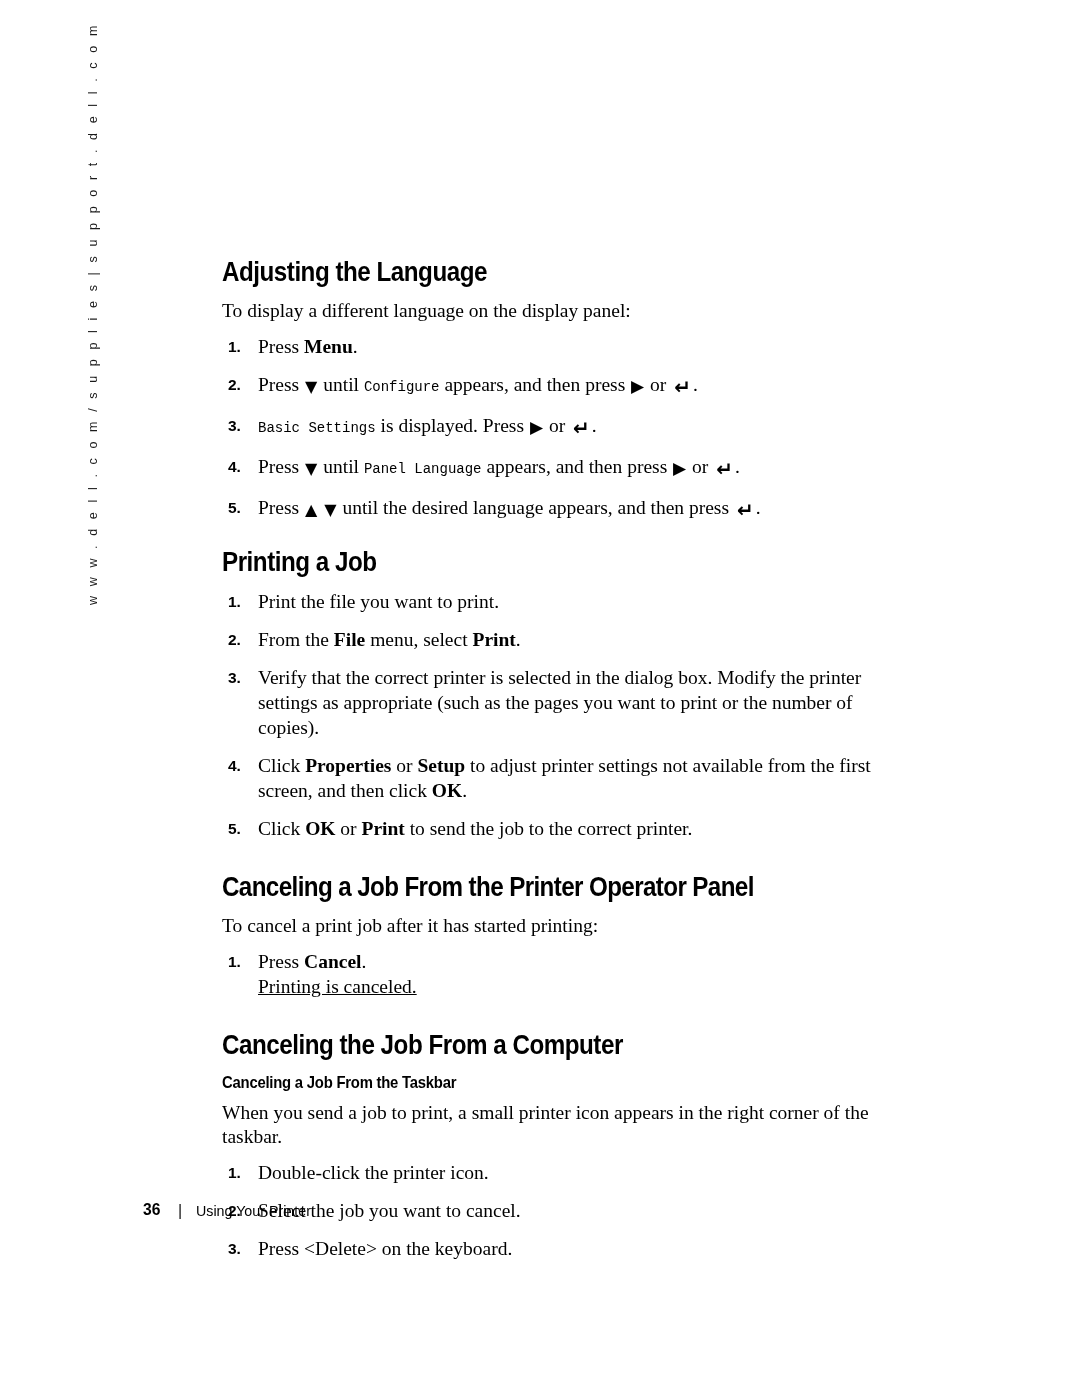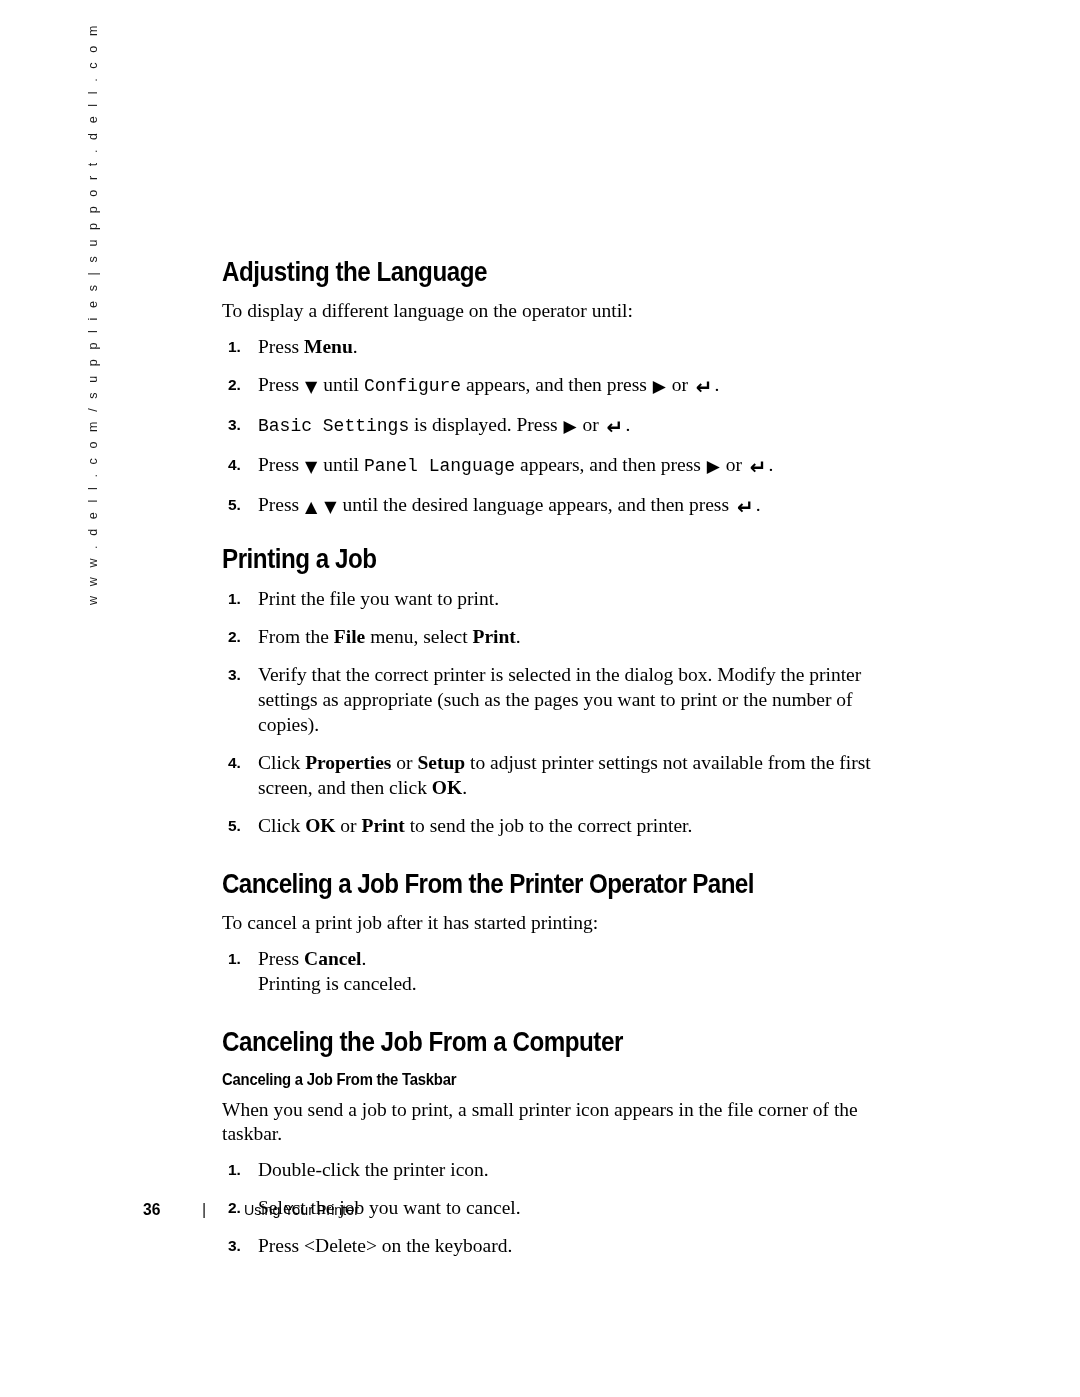--- a/index.html
+++ b/index.html
@@ -94,25 +94,26 @@
     position: absolute;
     left: 6px;
     top: 0;
     font-family: "Liberation Sans", "DejaVu Sans", sans-serif;
     font-weight: bold;
     font-size: 15.5px;
     line-height: 26px;
   }
   ol.steps li .subline {
     display: block;
+    text-decoration: underline;
   }
   .bold { font-weight: bold; }
   .mono {
     font-family: "Liberation Mono", "DejaVu Sans Mono", monospace;
-    font-size: 18px;
+    font-size: 14px;
   }
   sup.reg {
     font-size: 11px;
     vertical-align: super;
     line-height: 0;
   }
 
   
   .key {
     display: inline-block;
@@ -132,23 +133,22 @@
 
   .block-gap-lg { height: 30px; }
   .block-gap-md { height: 26px; }
 
   
   .footer {
     position: absolute;
     left: 143px;
     top: 1200px;
     display: flex;
-    align-items: center;
-    font-family: "Liberation Sans", "DejaVu Sans", sans-serif;
-    gap: 24px;
+    align-items: flex-end;
+    font-family: "Liberation Sans", "DejaVu Sans", sans-serif;
   }
   .footer .page-num {
     font-weight: bold;
     font-size: 17px;
     transform: scaleX(0.92);
     transform-origin: left center;
   }
   .footer .sep {
     margin: 0 14px 0 16px;
     font-size: 16px;
@@ -164,21 +164,21 @@
 <body>
 
 <div class="side-url">
   <div class="side-url-text">w w w . d e l l . c o m / s u p p l i e s  |  s u p p o r t . d e l l . c o m</div>
 </div>
 
 <div class="content">
 
   <h1 class="section-title">Adjusting the Language</h1>
 
-  <p class="intro">To display a different language on the operator until:</p>
+  <p class="intro">To display a different language on the display panel:</p>
 
   <ol class="steps">
     <li>
       <span class="num">1.</span>
       <span>Press </span><span class="bold">Menu</span><span>.</span>
     </li>
     <li>
       <span class="num">2.</span>
       <span>Press </span><span class="key">▼</span><span> until </span><span class="mono">Configure</span><span> appears, and then press </span><span class="key key-right">▶</span><span> or </span><span class="key key-enter">↵</span><span>.</span>
     </li>
@@ -237,21 +237,21 @@
       <span class="subline">Printing is canceled.</span>
     </li>
   </ol>
 
   <div class="block-gap-lg"></div>
 
   <h1 class="section-title">Canceling the Job From a Computer</h1>
 
   <h2 class="sub-title">Canceling a Job From the Taskbar</h2>
 
-  <p class="intro">When you send a job to print, a small printer icon appears in the file corner of the taskbar.</p>
+  <p class="intro">When you send a job to print, a small printer icon appears in the right corner of the taskbar.</p>
 
   <ol class="steps">
     <li>
       <span class="num">1.</span>
       <span>Double-click the printer icon.</span>
     </li>
     <li>
       <span class="num">2.</span>
       <span>Select the job you want to cancel.</span>
     </li>

